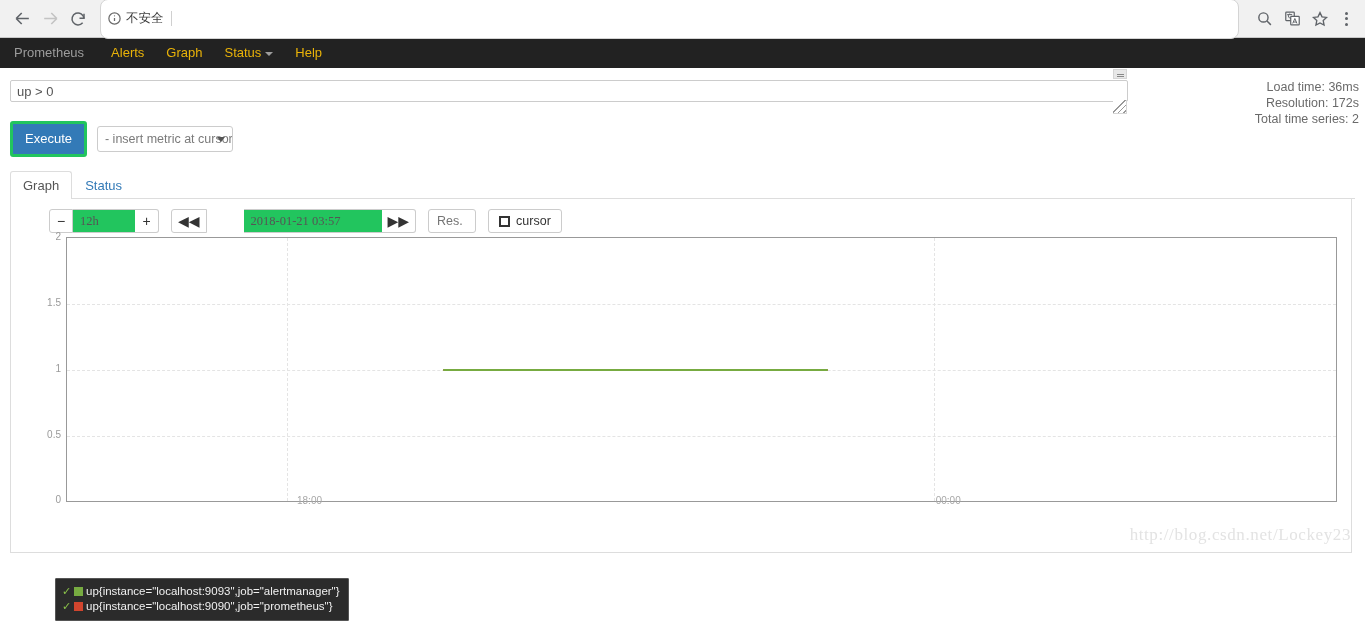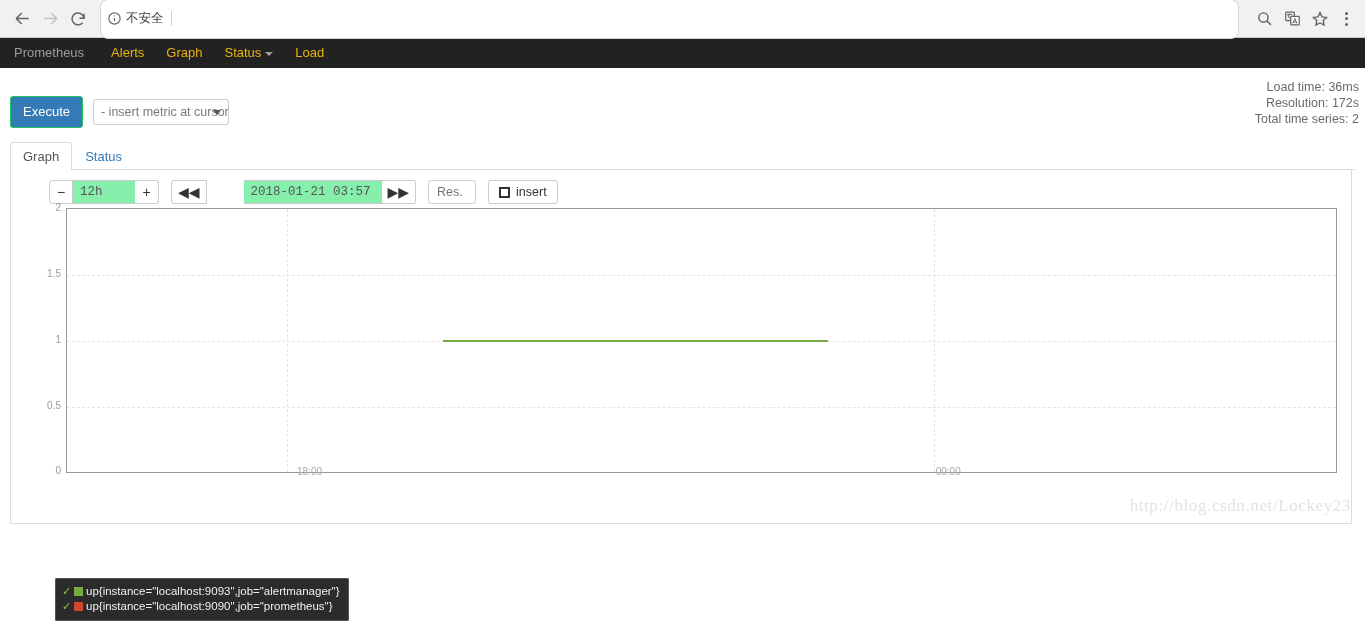--- a/index.html
+++ b/index.html
@@ -113,21 +113,21 @@
     box-shadow: 0 2px 0 #888;
   }
 
   .stats {
     position: absolute; right: 6px; top: 11px;
     text-align: right; font-size: 12.5px; color: #6a6a6a; line-height: 16px;
   }
 
   .btn-row { margin-top: 16px; display: flex; align-items: center; }
   .btn-primary {
-    background: #337ab7; border: 1px solid #22c55e; color: #fff;
+    background: #337ab7; border: 3px solid #22c55e; color: #fff;
     font-size: 13px; padding: 6px 12px; border-radius: 3px;
     cursor: pointer; line-height: 1.42; font-family: "Liberation Sans", sans-serif;
   }
   .metric-select {
     margin-left: 10px; width: 136px; height: 26px;
     border: 1px solid #cccccc; border-radius: 3px;
     background: #fff; font-size: 12.5px; color: #7a7a7a;
     padding: 0 20px 0 7px; position: relative;
     display: flex; align-items: center; overflow: hidden; white-space: nowrap;
   }
@@ -166,23 +166,23 @@
     border: 1px solid #cccccc; background: #fff;
     height: 24px; min-width: 24px;
     display: flex; align-items: center; justify-content: center;
     font-size: 14px; color: #333; cursor: pointer; padding: 0 6px;
     font-family: "Liberation Sans", sans-serif;
   }
   .ctrl-btn.left  { border-radius: 3px 0 0 3px; }
   .ctrl-btn.right { border-radius: 0 3px 3px 0; border-left: none; }
   .ctrl-input {
     border: 1px solid #cccccc; border-left: none; border-right: none;
-    height: 24px; font-size: 12.5px; color: #555; background: #86efac;
+    height: 24px; font-size: 12.5px; color: #555; background: #22c55e;
     padding: 0 7px; outline: none;
-    font-family: Liberation Mono, monospace;
+    font-family: Liberation Serif, serif;
   }
   .ctrl-input.range { width: 62px; }
   .ctrl-input.time  { width: 138px; margin-left: 37px; }
   .res-input {
     border: 1px solid #cccccc; border-radius: 3px;
     height: 24px; width: 48px; font-size: 12.5px; color: #999;
     padding: 0 8px; outline: none; background: #fff;
     font-family: "Liberation Sans", sans-serif;
   }
   .stacked-box {
@@ -291,25 +291,32 @@
         <i></i>
       </div>
   </div>
 </div>
 
 <div class="navbar">
   <a class="brand">Prometheus</a>
   <a>Alerts</a>
   <a>Graph</a>
   <a><span>Status</span><span class="caret"></span></a>
-  <a>Load</a>
+  <a>Help</a>
 </div>
 
 <div class="page">
 
+  <div class="expr-row">
+    <div class="expr-wrap">
+      <textarea class="expr-input" rows="1" placeholder="Expression (press Shift+Enter for newlines)" style="">up &gt; 0</textarea>
+      <div class="expr-nub"></div>
+      <div class="resize-grip"></div>
+    </div>
+  </div>
 
   <div class="stats">
     <div>Load time: 36ms</div>
     <div>Resolution: 172s</div>
     <div>Total time series: 2</div>
   </div>
 
   <div class="btn-row">
     <button class="btn-primary">Execute</button>
     <div class="metric-select">
@@ -335,21 +342,21 @@
       <div class="ctrl-group">
         <button class="ctrl-btn left">◀◀</button>
         <input class="ctrl-input time" value="2018-01-21 03:57" style="">
         <button class="ctrl-btn right">▶▶</button>
       </div>
 
       <input class="res-input" placeholder="Res. (s)" style="">
 
       <div class="stacked-box">
         <span class="cb"></span>
-        <span>insert</span>
+        <span>cursor</span>
       </div>
     </div>
 
     <div class="plot-wrap">
       <div class="plot-area" id="plot-area">
           <div class="grid-h" style="top: 197.25px;"></div>
           <div class="grid-h" style="top: 131.5px;"></div>
           <div class="grid-h" style="top: 65.75px;"></div>
           <div class="grid-v" style="left: 219.537px;"></div>
           <div class="grid-v" style="left: 866.727px;"></div>

